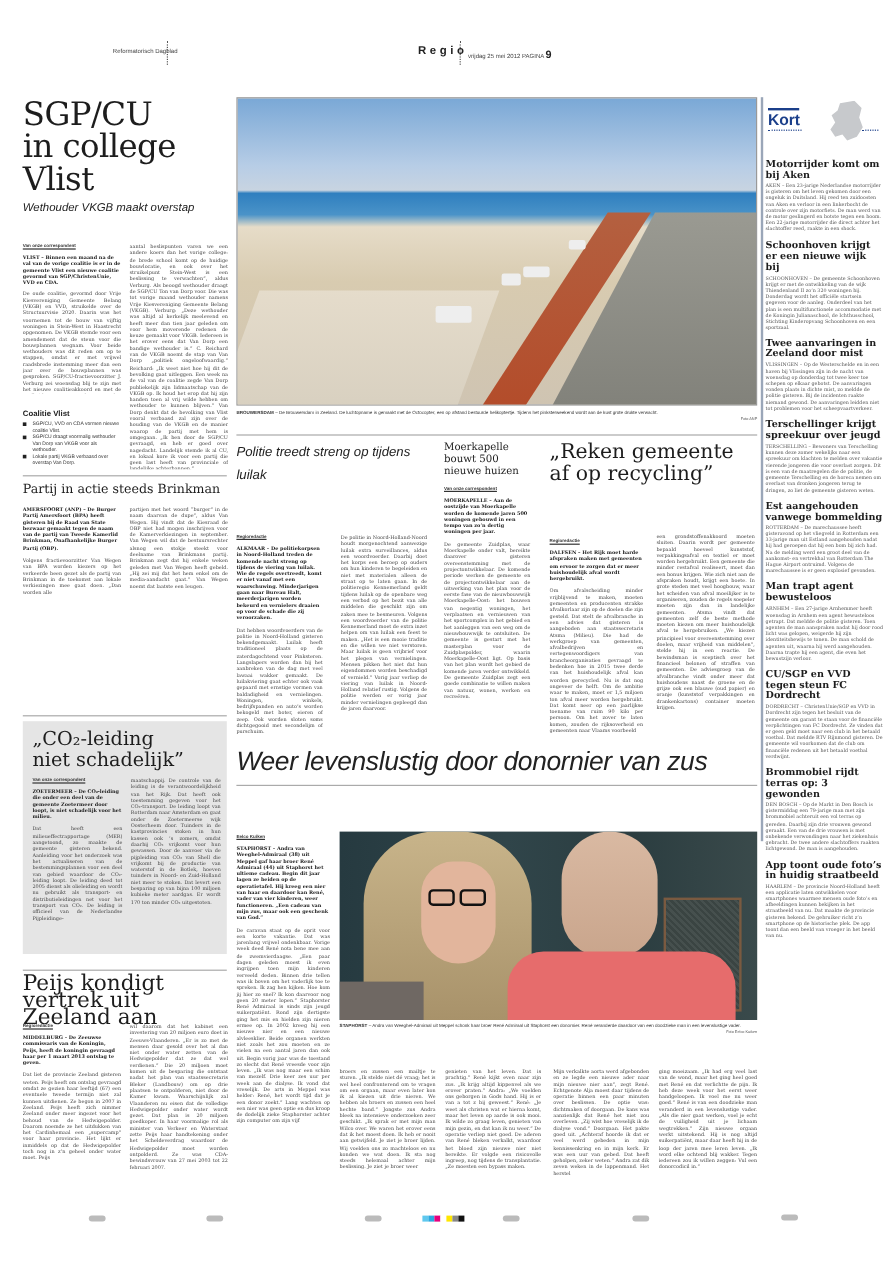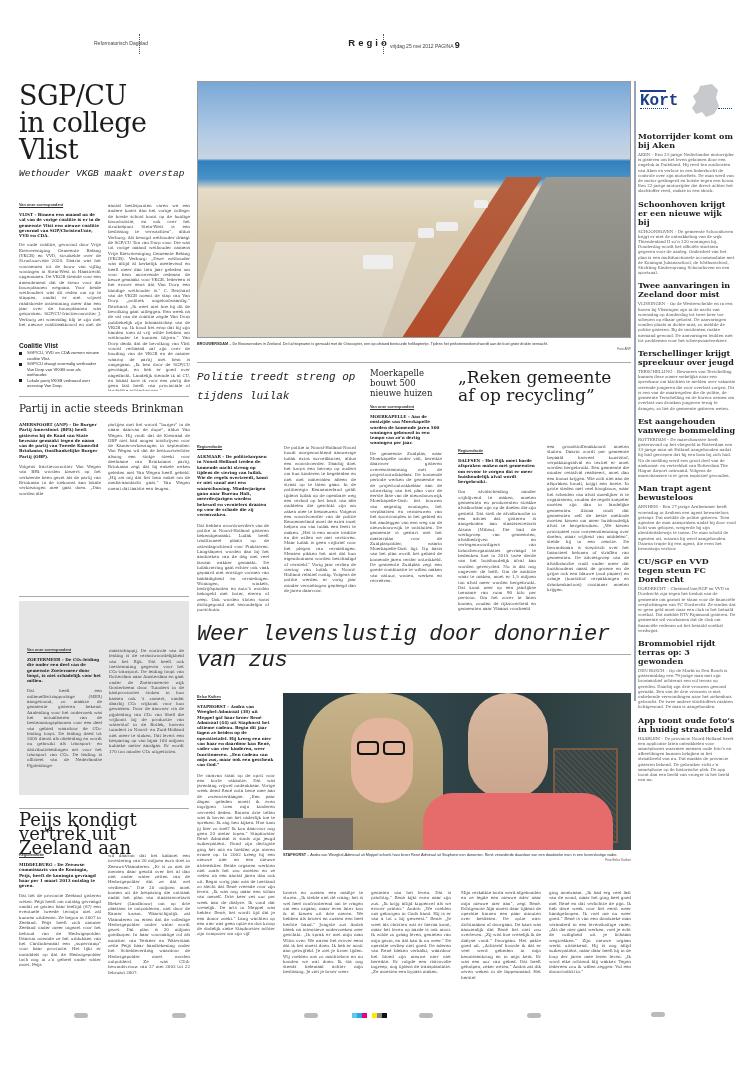--- a/index.html
+++ b/index.html
@@ -10,21 +10,21 @@
 .mh-paper{position:absolute;left:94px;top:2px;font-size:5px;color:#444}
 .mh-section{position:absolute;left:0;width:738px;text-align:center;top:-1px;font-size:9.5px;font-weight:bold;letter-spacing:3px;color:#222}
 .mh-date{position:absolute;left:390px;top:2px;font-size:5px;color:#444}
 .mh-date b{font-size:9px;font-weight:bold;color:#222}
 .mh-dots{position:absolute;top:-4px;height:20px;border-left:1px dotted #555}
 .body{font-size:4.1px;line-height:5.3px;color:#444;text-align:justify;overflow:hidden}
 .lead{font-size:4.1px;line-height:5.3px;color:#222;font-weight:bold;overflow:hidden}
 .byline{font-family:"Liberation Sans",sans-serif;font-size:3.8px;color:#333;text-decoration:underline;font-weight:bold}
 .rule{height:1px;background:#aaa}
 .h-bold{font-family:"DejaVu Serif",serif;font-weight:normal;color:#1d1d1d}
-.h-ital{font-family:Liberation Mono, monospace;font-style:italic;font-weight:normal;color:#222}
+.h-ital{font-family:Liberation Sans, sans-serif;font-style:italic;font-weight:normal;color:#222}
 .kort-item h4{font-family:"DejaVu Serif",serif;font-weight:bold;font-size:8px;line-height:9px;color:#1d1d1d;margin:6px 0 2px}
 .kort-item p{font-size:4px;line-height:5.2px;color:#555}
 .photo1{background:linear-gradient(180deg,#7aa8d6 0%,#b7cde6 22%,#c8d4e1 30%,#2f7fbf 31%,#4a93c8 38%,#e6dcc8 42%,#d8cbb0 60%,#cfc4b2 100%)}
 .photo2{background:linear-gradient(90deg,#263a40 0%,#30454a 40%,#2b3d40 70%,#3a4a4b 100%)}
 .caption{font-family:"Liberation Sans",sans-serif;font-size:3.8px;line-height:5px;color:#333}
 .caption b{font-weight:bold}
 .credit{font-family:"Liberation Sans",sans-serif;font-size:3.2px;color:#555;text-align:right}
 .co2box{background:#e5e5e5}
 .bullet li{list-style:none;position:relative;padding-left:8px;font-family:"Liberation Sans",sans-serif;font-size:4.2px;line-height:5.4px;color:#333}
 .bullet li:before{content:"";position:absolute;left:0;top:1.5px;width:3px;height:3px;background:#222}
@@ -69,20 +69,24 @@
 <div class="abs" style="left:19px;top:422px;width:82px">
   <p class="lead">AMERSFOORT (ANP) – De Burger Partij Amersfoort (BPA) heeft gisteren bij de Raad van State bezwaar gemaakt tegen de naam van de partij van Tweede Kamerlid Brinkman, Onafhankelijke Burger Partij (OBP).</p>
   <p class="body" style="margin-top:5px;height:32px">Volgens fractievoorzitter Van Wegen van BPA worden kiezers op het verkeerde been gezet als de partij van Brinkman in de toekomst aan lokale verkiezingen mee gaat doen. „Dan worden alle</p>
 </div>
 <div class="abs" style="left:108px;top:422px;width:82px">
   <p class="body" style="height:75px">partijen met het woord “burger” in de naam daarvan de dupe”, aldus Van Wegen. Hij vindt dat de Kiesraad de OBP niet had mogen inschrijven voor de Kamerverkiezingen in september. Van Wegen wil dat de bestuursrechter alsnog een stokje steekt voor deelname van Brinkmans partij. Brinkman zegt dat hij enkele weken geleden met Van Wegen heeft gebeld. „Hij zei mij dat het hem enkel om de media-aandacht gaat.” Van Wegen noemt dat laatste een leugen.</p>
 </div>
 
 <div class="abs rule" style="left:19px;top:596px;width:170px"></div>
 <div class="abs co2box" style="left:19px;top:601px;width:170px;height:194px">
+  <h2 class="h-bold" style="position:absolute;left:8px;top:6px;font-size:16px;line-height:17px">
+    <span>„CO₂-leiding</span><br>
+    <span>niet schadelijk”</span>
+  </h2>
   <div style="position:absolute;left:8px;top:47px;width:75px">
     <div class="byline">Van onze correspondent</div>
     <p class="lead" style="margin-top:5px">ZOETERMEER – De CO₂-leiding die onder een deel van de gemeente Zoetermeer door loopt, is niet schadelijk voor het milieu.</p>
     <p class="body" style="margin-top:5px;height:85px">Dat heeft een milieueffectrapportage (MER) aangetoond, zo maakte de gemeente gisteren bekend. Aanleiding voor het onderzoek was het actualiseren van de bestemmingsplannen voor een deel van gebied waardoor de CO₂-leiding loopt. De leiding deed tot 2005 dienst als olieleiding en wordt nu gebruikt als transport- en distributieleidingen net voor het transport van CO₂. De leiding is officieel van de Nederlandse Pijpleidinge-</p>
   </div>
   <div style="position:absolute;left:90px;top:47px;width:75px">
     <p class="body" style="height:142px">maatschappij. De controle van de leiding is de verantwoordelijkheid van het Rijk. Dat heeft ook toestemming gegeven voor het CO₂-transport. De leiding loopt van Rotterdam naar Amsterdam en gaat onder de Zoetermeerse wijk Oosterheem door. Tuinders in de kastprovincies stoken in hun kassen ook ’s zomers, omdat daarbij CO₂ vrijkomt voor hun gewassen. Door de aanvoer via de pijpleiding van CO₂ van Shell die vrijkomt bij de productie van waterstof in de Botlek, hoeven tuinders in Noord- en Zuid-Holland niet meer te stoken. Dat levert een besparing op van bijna 100 miljoen kubieke meter aardgas. Er wordt 170 ton minder CO₂ uitgestoten.</p>
   </div>
 </div>
 
@@ -178,21 +182,21 @@
   <p class="body" style="height:114px">Mijn verkalkte aorta werd afgebonden en ze legde een nieuwe ader naar mijn nieuwe nier aan”, zegt René. Echtgenote Alja moest daar tijdens de operatie binnen een paar minuten over beslissen. De optie was: dichtmaken of doorgaan. De kans was aanzienlijk dat René het niet zou overleven. „Zij wist hoe vreselijk ik de dialyse vond.” Doorgaan. Het pakte goed uit. „Achteraf hoorde ik dat er veel werd gebeden in mijn kennissenkring en in mijn kerk. Er was een uur van gebed. Dat heeft geholpen, zeker weten.” Andra zat dik zeven weken in de lappenmand. Het herstel</p>
 </div>
 <div class="abs" style="left:549px;top:890px;width:82px">
   <p class="body" style="height:114px">ging moeizaam. „Ik had erg veel last van de wond, maar het ging heel goed met René en dat verlichtte de pijn. Ik heb deze week voor het eerst weer handgeloopen. Ik voel me nu weer goed.” René is van een doodzieke man veranderd in een levenslustige vader. „Als die nier gaat werken, voel je echt de vuiligheid uit je lichaam wegtrekken.” Zijn nieuwe orgaan werkt uitstekend. Hij is nog altijd suikerpatiënt, maar daar heeft hij in de loop der jaren mee leren leven. „Ik word elke ochtend blij wakker. Tegen iedereen zou ik willen zeggen: Vul een donorcodicil in.”</p>
 </div>
 
 <div class="abs" style="left:634px;top:81px;width:2px;height:620px;background:#9aa6b8"></div>
 <div class="abs" style="left:638px;top:90px;width:98px">
   <div style="position:relative;height:28px">
     <div style="position:absolute;left:2px;top:0;width:26px;height:2px;background:#1b3f8a"></div>
-    <div style="position:absolute;left:2px;top:2px;font-family:Liberation Mono, monospace;font-weight:bold;font-size:16px;color:#1b3f8a">Kort</div>
+    <div style="position:absolute;left:2px;top:2px;font-family:Liberation Sans, sans-serif;font-weight:bold;font-size:13px;color:#1b3f8a">Kort</div>
     <svg style="position:absolute;left:52px;top:-6px" width="30" height="34" viewBox="0 0 30 34">
         <path d="M10 2 L22 0 L28 6 L26 14 L29 22 L24 30 L16 33 L12 28 L6 30 L2 24 L6 18 L3 12 L8 8 Z" fill="#c7c9cc"></path>
       </svg>
     <div style="position:absolute;left:2px;top:18px;width:28px;border-top:1.5px dotted #1b3f8a"></div>
     <div style="position:absolute;left:80px;top:18px;width:14px;border-top:1.5px dotted #1b3f8a"></div>
   </div>
   <div class="kort-item" style="margin-top:14px">
       <h4>Motorrijder komt om bij Aken</h4>
       <p>AKEN – Een 23-jarige Nederlandse motorrijder is gisteren om het leven gekomen door een ongeluk in Duitsland. Hij reed ten zuidoosten van Aken en verloor in een linkerbocht de controle over zijn motorfiets. De man werd van de motor geslingerd en botste tegen een boom. Een 22-jarige motorrijder die direct achter het slachtoffer reed, raakte in een shock.</p>
     </div>

